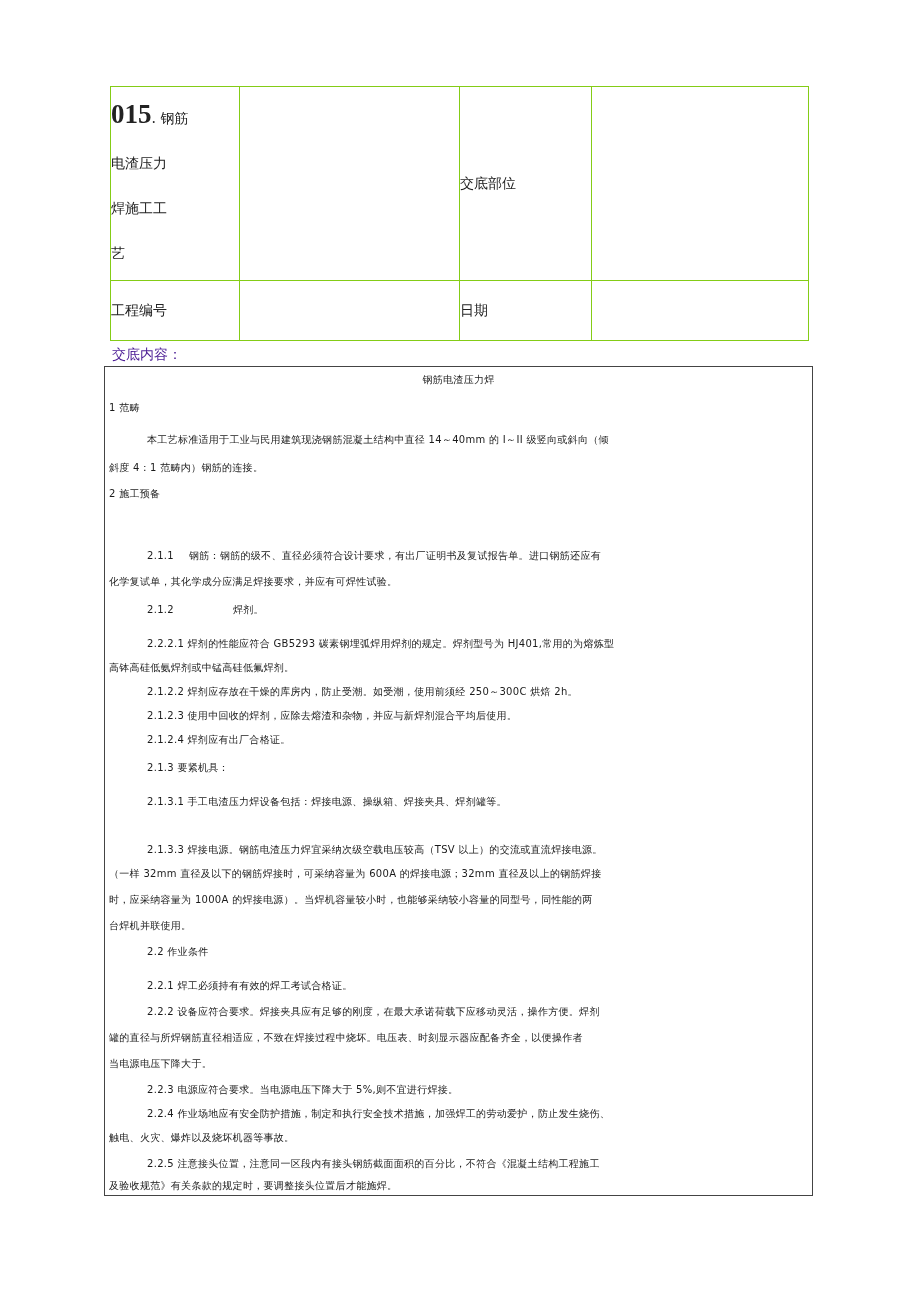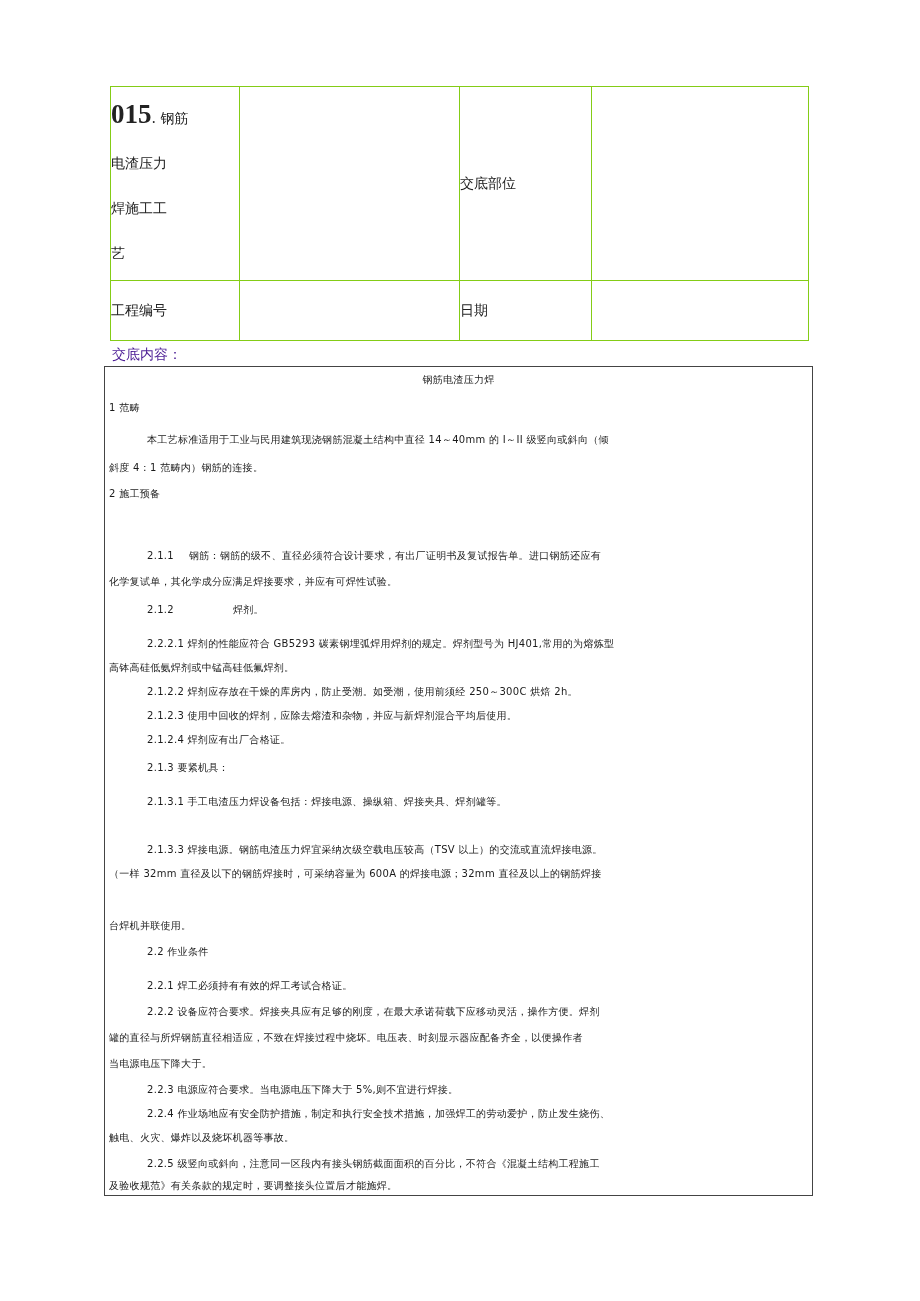--- a/index.html
+++ b/index.html
@@ -72,24 +72,25 @@
   </div>
   <div class="line ind" style="top:270px">2.2.2.1 焊剂的性能应符合 GB5293 碳素钢埋弧焊用焊剂的规定。焊剂型号为 HJ401,常用的为熔炼型</div>
   <div class="line" style="top:294px">高钵高硅低氨焊剂或中锰高硅低氟焊剂。</div>
   <div class="line ind" style="top:318px">2.1.2.2 焊剂应存放在干燥的库房内，防止受潮。如受潮，使用前须经 250～300C 烘焙 2h。</div>
   <div class="line ind" style="top:342px">2.1.2.3 使用中回收的焊剂，应除去熔渣和杂物，并应与新焊剂混合平均后使用。</div>
   <div class="line ind" style="top:366px">2.1.2.4 焊剂应有出厂合格证。</div>
   <div class="line ind" style="top:394px">2.1.3 要紧机具：</div>
   <div class="line ind" style="top:428px">2.1.3.1 手工电渣压力焊设备包括：焊接电源、操纵箱、焊接夹具、焊剂罐等。</div>
   <div class="line ind" style="top:476px">2.1.3.3 焊接电源。钢筋电渣压力焊宜采纳次级空载电压较高（TSV 以上）的交流或直流焊接电源。</div>
   <div class="line" style="top:500px">（一样 32mm 直径及以下的钢筋焊接时，可采纳容量为 600A 的焊接电源；32mm 直径及以上的钢筋焊接</div>
+  <div class="line" style="top:526px">时，应采纳容量为 1000A 的焊接电源）。当焊机容量较小时，也能够采纳较小容量的同型号，同性能的两</div>
   <div class="line" style="top:552px">台焊机并联使用。</div>
   <div class="line ind" style="top:578px">2.2 作业条件</div>
   <div class="line ind" style="top:612px">2.2.1 焊工必须持有有效的焊工考试合格证。</div>
   <div class="line ind" style="top:638px">2.2.2 设备应符合要求。焊接夹具应有足够的刚度，在最大承诺荷载下应移动灵活，操作方便。焊剂</div>
   <div class="line" style="top:664px">罐的直径与所焊钢筋直径相适应，不致在焊接过程中烧坏。电压表、时刻显示器应配备齐全，以便操作者</div>
   <div class="line" style="top:690px">当电源电压下降大于。</div>
   <div class="line ind" style="top:716px">2.2.3 电源应符合要求。当电源电压下降大于 5%,则不宜进行焊接。</div>
   <div class="line ind" style="top:740px">2.2.4 作业场地应有安全防护措施，制定和执行安全技术措施，加强焊工的劳动爱护，防止发生烧伤、</div>
   <div class="line" style="top:764px">触电、火灾、爆炸以及烧坏机器等事故。</div>
-  <div class="line ind" style="top:790px">2.2.5 级竖向或斜向，注意同一区段内有接头钢筋截面面积的百分比，不符合《混凝土结构工程施工</div>
+  <div class="line ind" style="top:790px">2.2.5 注意接头位置，注意同一区段内有接头钢筋截面面积的百分比，不符合《混凝土结构工程施工</div>
   <div class="line" style="top:812px">及验收规范》有关条款的规定时，要调整接头位置后才能施焊。</div>
 </div>
 
 </body></html>

